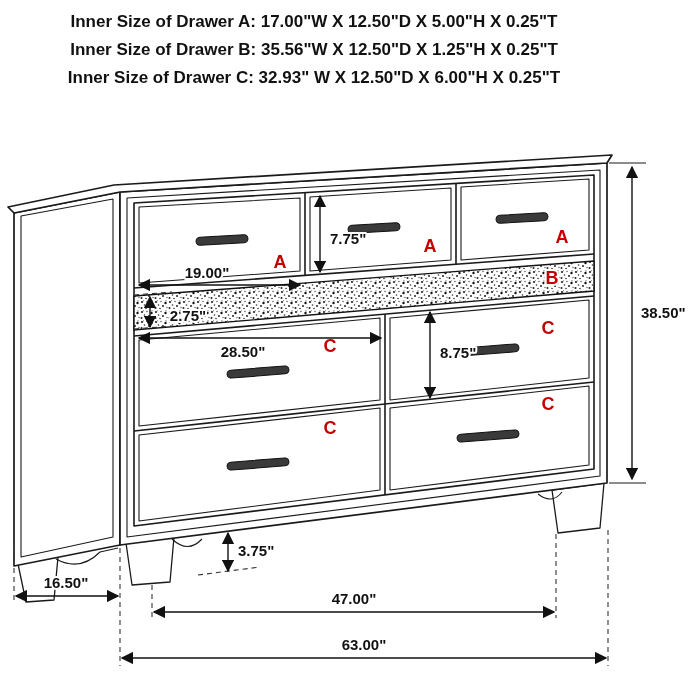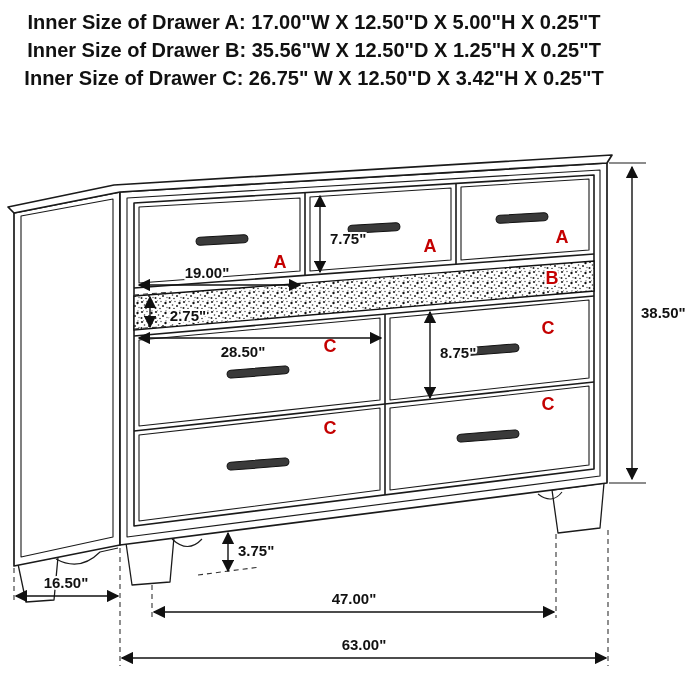--- a/index.html
+++ b/index.html
@@ -1,19 +1,19 @@
 <!DOCTYPE html>
 <html><head>
 <meta charset="utf-8">
 <style>
   html,body{margin:0;padding:0;background:#fff;}
   .canvas{position:relative;width:700px;height:700px;background:#fff;overflow:hidden;
           font-family:"Liberation Sans",sans-serif;}
   .header{position:absolute;top:8px;left:0;width:628px;text-align:center;
-          font-weight:bold;font-size:20px;line-height:28px;color:#111;}
+          font-weight:bold;font-size:17px;line-height:28px;color:#111;}
   svg{position:absolute;top:0;left:0;}
   .ln{fill:none;stroke:#1a1a1a;stroke-width:1.6;stroke-linejoin:round;}
   .ln2{fill:none;stroke:#1a1a1a;stroke-width:1.1;stroke-linejoin:round;}
   .wf{fill:#ffffff;stroke:#1a1a1a;stroke-width:1.7;stroke-linejoin:round;}
   .wf2{fill:#ffffff;stroke:#1a1a1a;stroke-width:1.3;stroke-linejoin:round;}
   .dash{fill:none;stroke:#333;stroke-width:1.1;stroke-dasharray:5 4;}
   .dimline{fill:none;stroke:#111;stroke-width:1.4;}
   .dim{font-family:"Liberation Sans",sans-serif;font-size:15px;font-weight:bold;fill:#111;
        paint-order:stroke;stroke:#fff;stroke-width:4px;stroke-linejoin:round;}
   .lbl{font-family:"Liberation Sans",sans-serif;font-size:18px;font-weight:bold;
@@ -21,21 +21,21 @@
   .handle{fill:#3a3a3a;stroke:#111;stroke-width:1;}
 </style>
 </head>
 <body>
 
 <div class="canvas">
 
   <div class="header">
     <div>Inner Size of Drawer A: 17.00"W X 12.50"D X 5.00"H X 0.25"T</div>
     <div>Inner Size of Drawer B: 35.56"W X 12.50"D X 1.25"H X 0.25"T</div>
-    <div>Inner Size of Drawer C: 26.75" W X 12.50"D X 3.42"H X 0.25"T</div>
+    <div>Inner Size of Drawer C: 32.93" W X 12.50"D X 6.00"H X 0.25"T</div>
   </div>
 
   <svg width="700" height="700" viewBox="0 0 700 700">
     <defs>
       <marker id="ah" viewBox="0 0 10 10" refX="9" refY="5" markerWidth="9" markerHeight="9" orient="auto-start-reverse">
         <path d="M0,0 L10,5 L0,10 z" fill="#111"></path>
       </marker>
       <pattern id="glit" width="14" height="10" patternUnits="userSpaceOnUse">
         <rect width="14" height="10" fill="#fff"></rect>
         <circle cx="2" cy="2" r="1.1" fill="#222"></circle>

